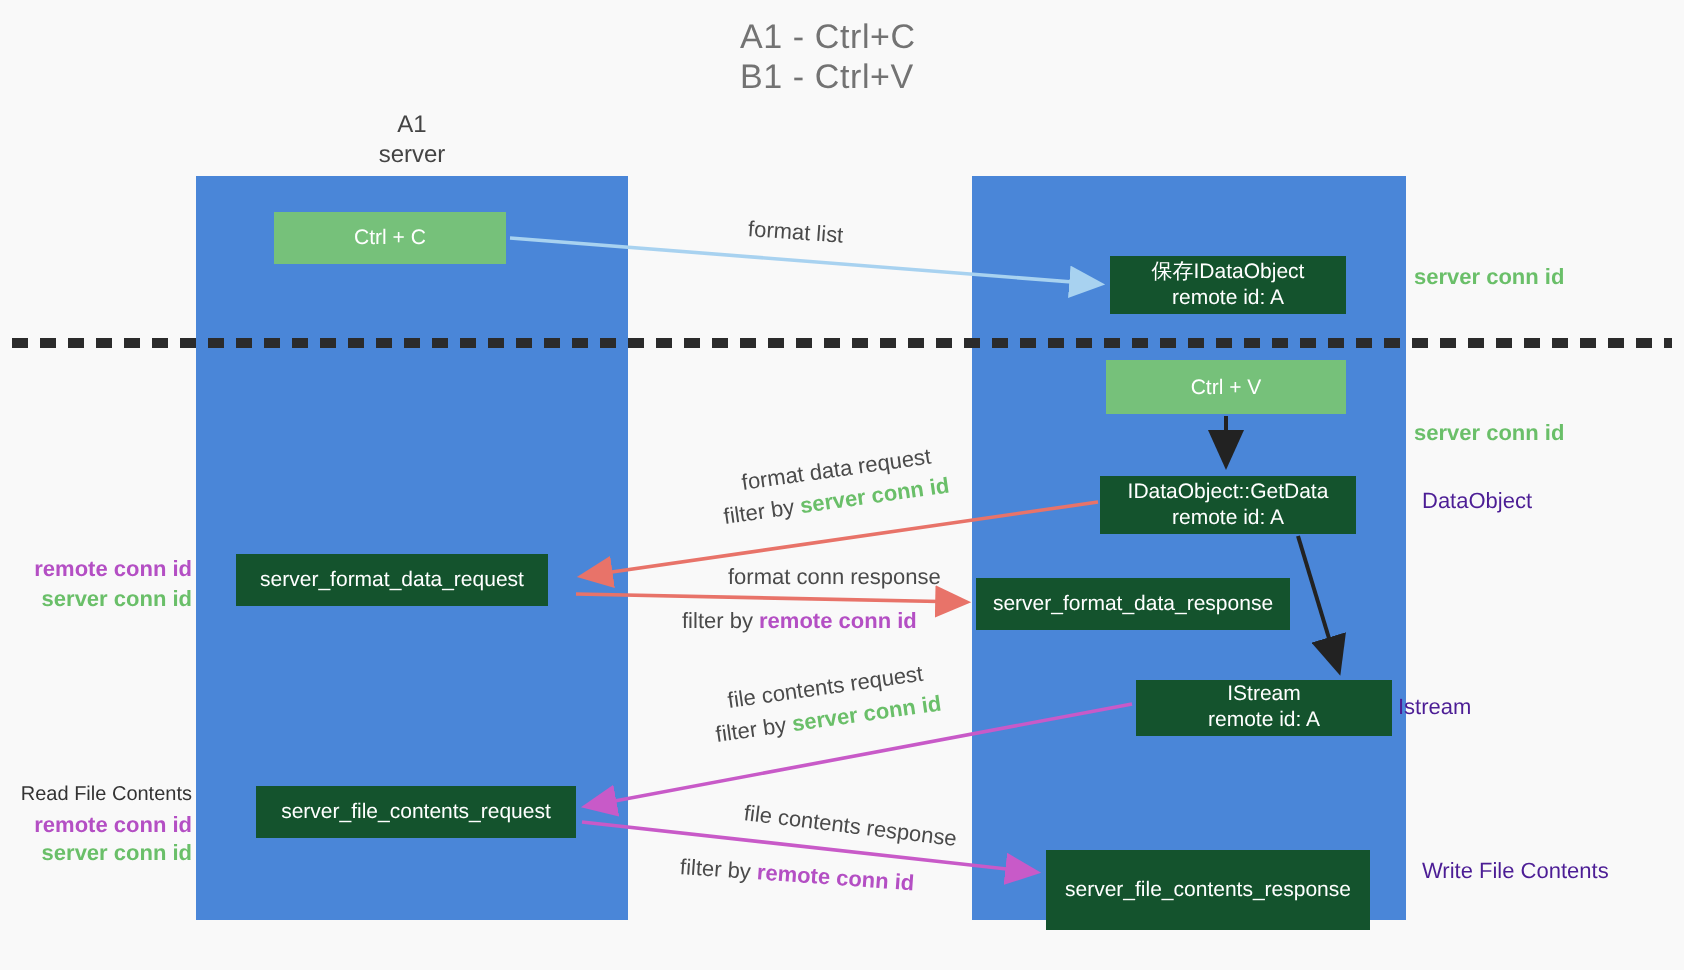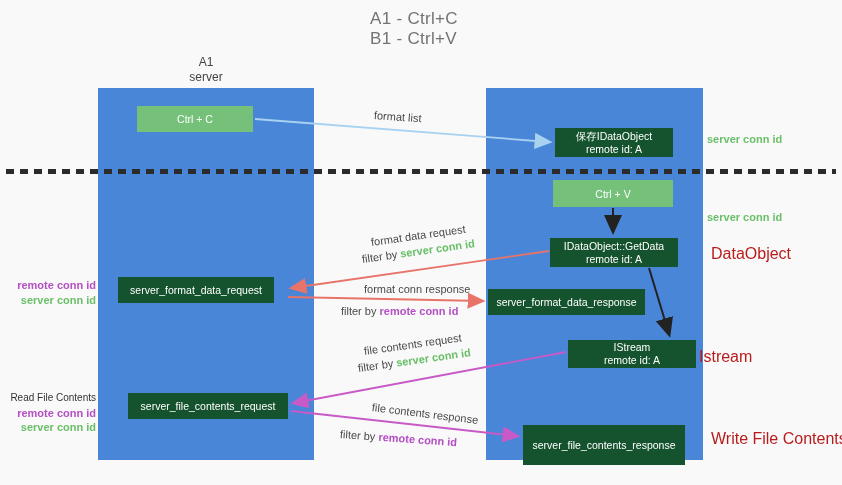--- a/index.html
+++ b/index.html
@@ -40,21 +40,21 @@
   .dashed-sep{
     left:6px;top:169px;width:830px;height:5px;
     background:repeating-linear-gradient(to right,#2b2b2b 0px,#2b2b2b 8px,transparent 8px,transparent 14px);
   }
   .arrow-label{
     font-size:11px;color:#4a4a4a;white-space:nowrap;
     transform-origin:left center;
   }
   .green-txt{color:#6abf69;font-weight:bold;}
   .purple-txt{color:#b44fc4;font-weight:bold;}
-  .side-label{font-size:16px;color:#b91c1c;white-space:nowrap;}
+  .side-label{font-size:11px;color:#4c1d95;white-space:nowrap;}
   .side-label-green{font-size:11px;font-weight:bold;color:#6abf69;white-space:nowrap;}
   .left-group{
     width:96px;text-align:right;
     font-size:11px;line-height:14.5px;white-space:nowrap;
   }
   .left-group .plain{color:#333;font-size:10px;}
   svg.arrows{left:0;top:0;pointer-events:none;}
 </style>
 </head>
 <body>

